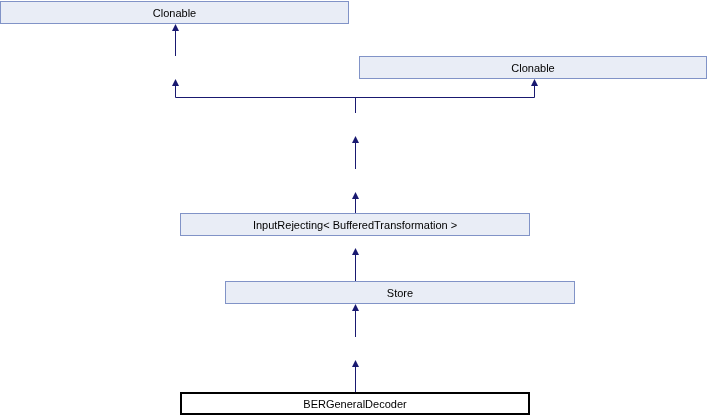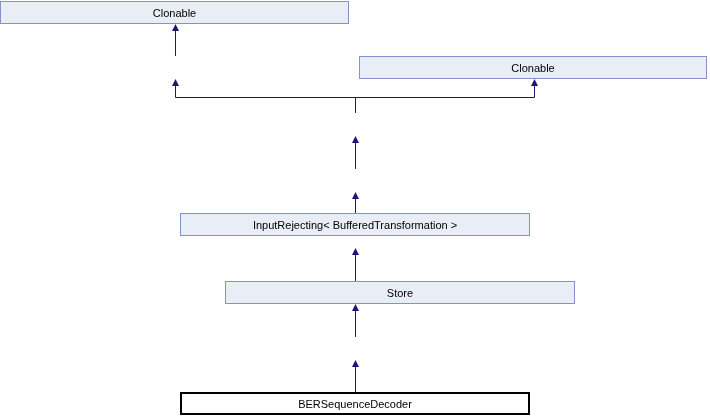--- a/index.html
+++ b/index.html
@@ -84,15 +84,15 @@
         <path d="M355.5 392 L355.5 367" fill="none"></path>
         <path d="M352 367 L359 367 L355.5 360 Z" stroke="none"></path>
       </g>
     </g>
   </svg>
 
   <div class="node n-clonable">Clonable</div>
   <div class="node n-waitable">Clonable</div>
   <div class="node n-inputrejecting">InputRejecting&lt; BufferedTransformation &gt;</div>
   <div class="node n-store">Store</div>
-  <div class="node n-bersequence current">BERSequenceDecoder</div>
+  <div class="node n-bersequence current">BERGeneralDecoder</div>
 
 </div>
 
 </body></html>

